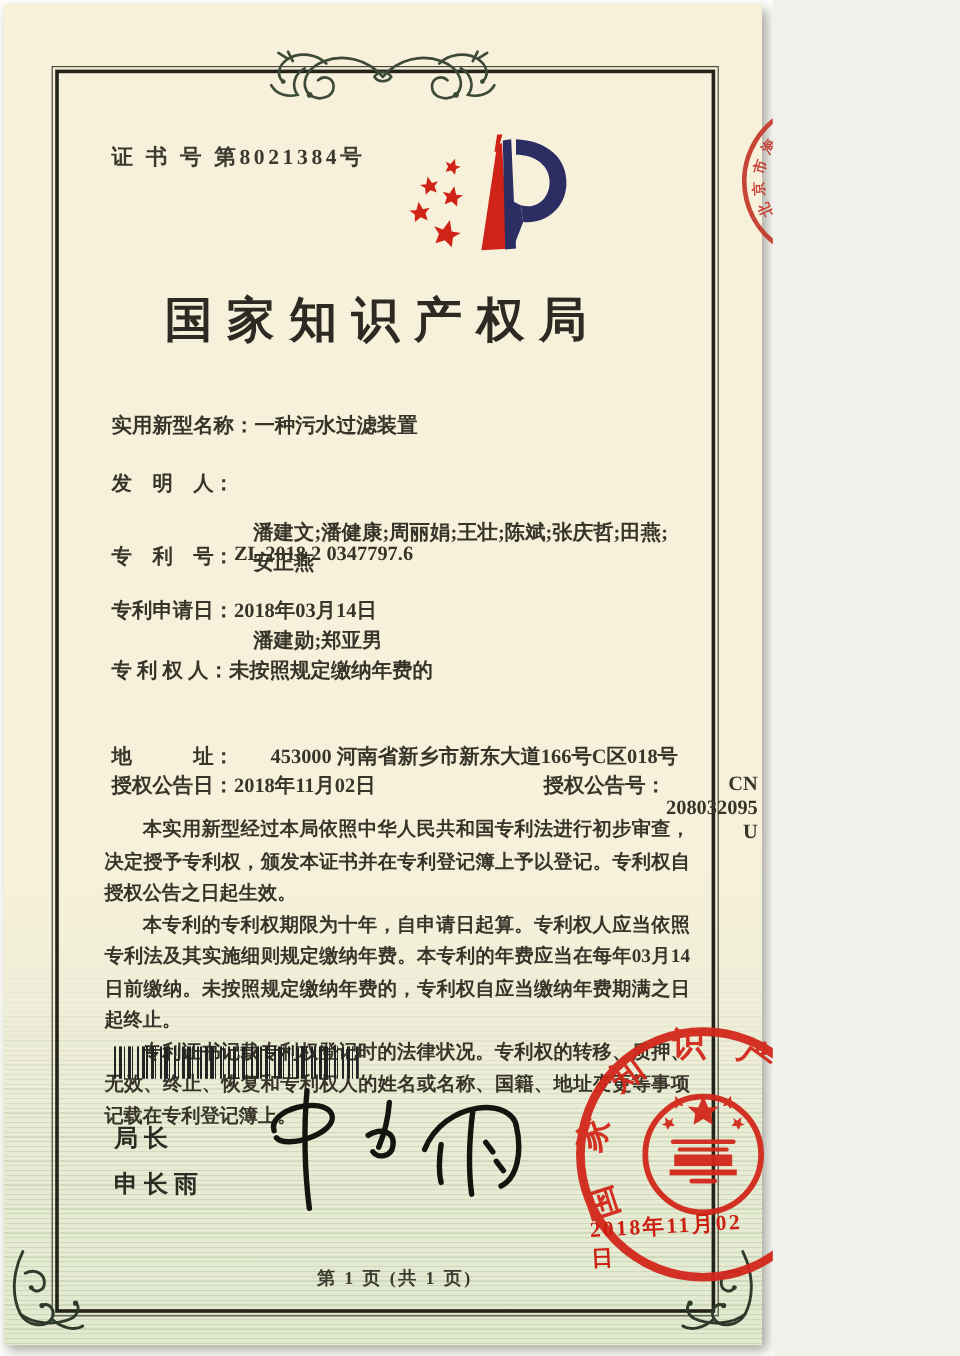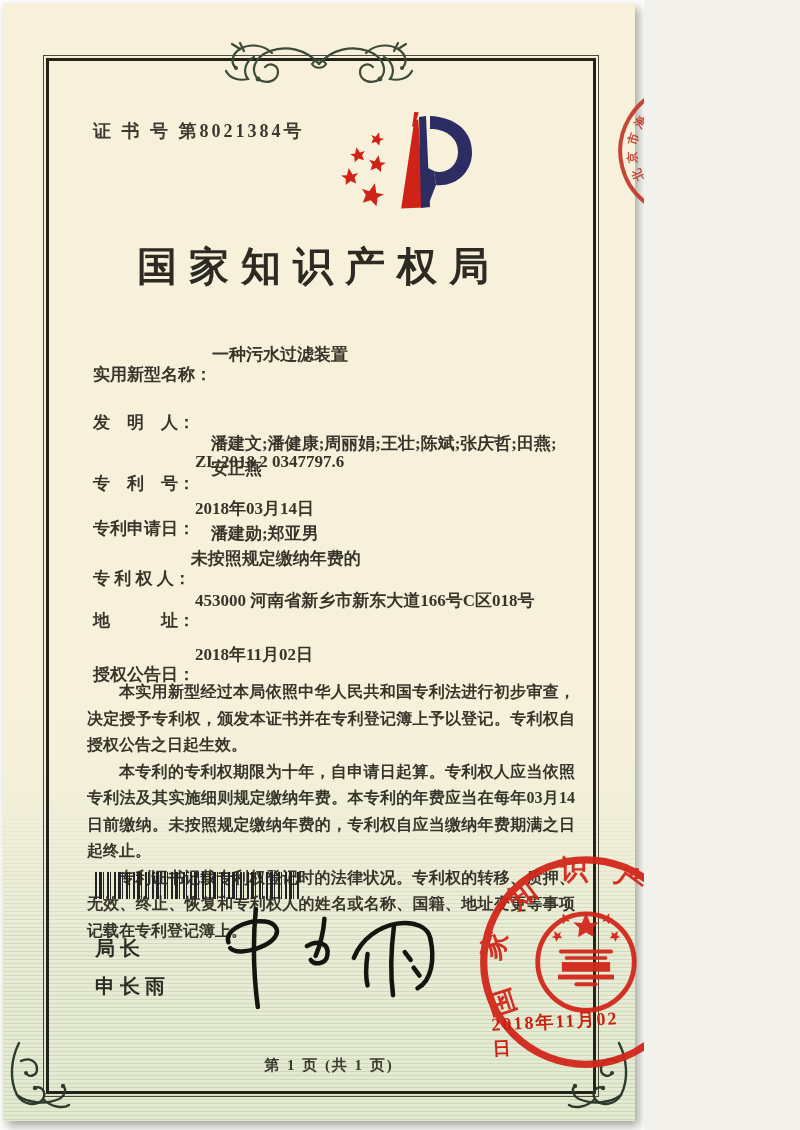--- a/index.html
+++ b/index.html
@@ -45,30 +45,30 @@
 
   .tax-stamp { position:absolute; left:612px; top:78px; transform:rotate(-14deg); opacity:.92; }
 
   .title {
     position:absolute; left:0; right:0; top:236px; text-align:center;
     font-size:40px; font-weight:700; letter-spacing:12px; color:#2c2a22;
   }
 
   .row { position:absolute; left:90px; right:70px; display:flex; align-items:flex-start;
          font-size:17px; font-weight:600; color:#37352a; }
-  .row .lbl { white-space:pre; flex:0 0 auto;margin-top:20px; }
+  .row .lbl { white-space:pre; flex:0 0 auto; }
   .row .val { white-space:pre-wrap; }
   .val-lines span { display:block; line-height:25px;margin-left:16px; }
 
   .row.name    { top:340px; }
   .row.invent  { top:388px; }
   .row.pno     { top:449px; }
   .row.fdate   { top:494px; }
   .row.holder  { top:544px; }
-  .row.addr    { top:586px; }
+  .row.addr    { top:616px;justify-content:space-between; }
   .row.grant   { top:640px;text-align:right; }
   .grant-right { position:absolute; left:360px; top:0; display:flex; }
 
   .legal {
     position:absolute; left:84px; right:60px; top:676px;
     font-size:16px; line-height:26.5px; font-weight:600; color:#37352a;
     text-align:justify;
   }
   .legal p { text-indent:2em; }
 
@@ -233,20 +233,24 @@
     </div>
 
     <div class="row addr">
       <span class="lbl">地　　　址：</span>
       <span class="val">453000 河南省新乡市新东大道166号C区018号</span>
     </div>
 
     <div class="row grant">
       <span class="lbl">授权公告日：</span>
       <span class="val">2018年11月02日</span>
+      <span class="grant-right">
+        <span class="lbl">授权公告号：</span>
+        <span class="val">CN 208032095 U</span>
+      </span>
     </div>
 
     <div class="legal">
       <p>本实用新型经过本局依照中华人民共和国专利法进行初步审查，决定授予专利权，颁发本证书并在专利登记簿上予以登记。专利权自授权公告之日起生效。</p>
       <p>本专利的专利权期限为十年，自申请日起算。专利权人应当依照专利法及其实施细则规定缴纳年费。本专利的年费应当在每年03月14日前缴纳。未按照规定缴纳年费的，专利权自应当缴纳年费期满之日起终止。</p>
       <p>专利证书记载专利权登记时的法律状况。专利权的转移、质押、无效、终止、恢复和专利权人的姓名或名称、国籍、地址变更等事项记载在专利登记簿上。</p>
     </div>
 
     <div class="barcode"></div>
 

